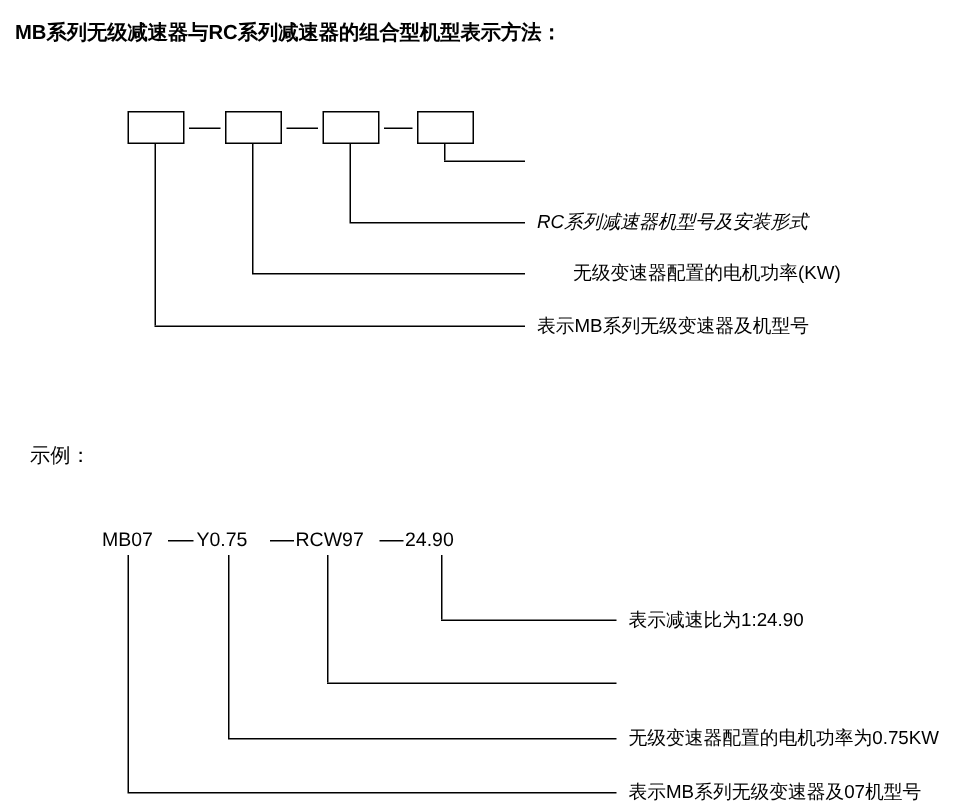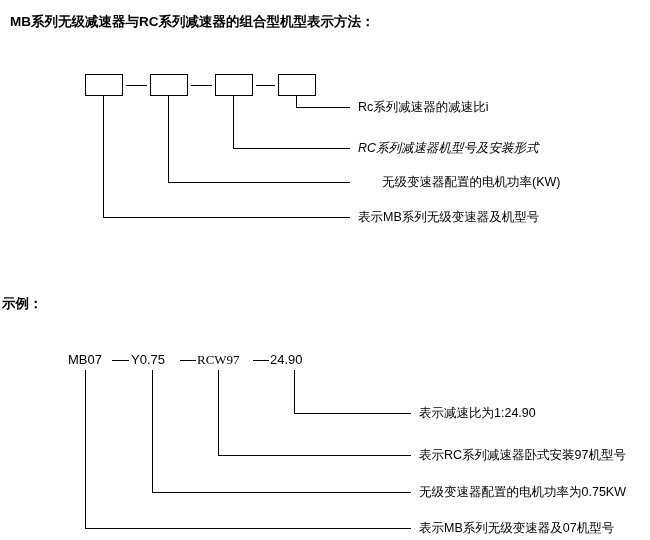--- a/index.html
+++ b/index.html
@@ -24,24 +24,24 @@
     position: absolute;
     left: 10px;
     top: 13px;
     font-size: 13.5px;
     font-weight: bold;
     letter-spacing: 0px;
     white-space: nowrap;
   }
   .section-label {
     position: absolute;
-    left: 2px;
+    left: 20px;
     top: 295px;
     font-size: 13.5px;
-    font-weight: bold;
+    font-weight: normal;
     white-space: nowrap;
     text-align: center;
   }
   
   .box {
     position: absolute;
     border: 1px solid #000;
     background: #fff;
     box-sizing: border-box;
   }
@@ -94,46 +94,44 @@
 
   <div class="vline" style="left:233px; top:96px; height:52px;"></div>
   <div class="hline" style="left:233px; top:148px; width:117px;"></div>
 
   <div class="vline" style="left:168px; top:96px; height:86px;"></div>
   <div class="hline" style="left:168px; top:182px; width:182px;"></div>
 
   <div class="vline" style="left:103px; top:96px; height:121px;"></div>
   <div class="hline" style="left:103px; top:217px; width:247px;"></div>
 
-  <div class="caption" style="left:358px; top:100px;">Rc系列减速器的减速比i</div>
   <div class="caption" style="left:358px; top:141px;font-style:italic;">RC系列减速器机型号及安装形式</div>
   <div class="caption" style="left:358px; top:175px;margin-left:24px;">无级变速器配置的电机功率(KW)</div>
   <div class="caption" style="left:358px; top:210px;">表示MB系列无级变速器及机型号</div>
 
   <div class="section-label">示例：</div>
 
   <div class="code" style="left:68px; top:352px;">MB07</div>
   <div class="code" style="left:131px; top:352px;">Y0.75</div>
-  <div class="code" style="left:197px; top:352px;font-family:Liberation Serif, serif;">RCW97</div>
+  <div class="code" style="left:197px; top:352px;">RCW97</div>
   <div class="code" style="left:270px; top:352px;">24.90</div>
 
   <div class="dash" style="left:112px; top:360px; width:17px;"></div>
   <div class="dash" style="left:180px; top:360px; width:16px;"></div>
   <div class="dash" style="left:253px; top:360px; width:16px;"></div>
 
   <div class="vline" style="left:294px; top:370px; height:43px;"></div>
   <div class="hline" style="left:294px; top:413px; width:117px;"></div>
 
   <div class="vline" style="left:218px; top:370px; height:85px;"></div>
   <div class="hline" style="left:218px; top:455px; width:193px;"></div>
 
   <div class="vline" style="left:152px; top:370px; height:122px;"></div>
   <div class="hline" style="left:152px; top:492px; width:259px;"></div>
 
   <div class="vline" style="left:85px; top:370px; height:158px;"></div>
   <div class="hline" style="left:85px; top:528px; width:326px;"></div>
 
   <div class="caption" style="left:419px; top:406px;">表示减速比为1:24.90</div>
-  <div class="caption" style="left:419px; top:448px;">表示RC系列减速器卧式安装97机型号</div>
   <div class="caption" style="left:419px; top:485px;text-align:center;">无级变速器配置的电机功率为0.75KW</div>
   <div class="caption" style="left:419px; top:521px;">表示MB系列无级变速器及07机型号</div>
 
 </div>
 
 </body></html>

